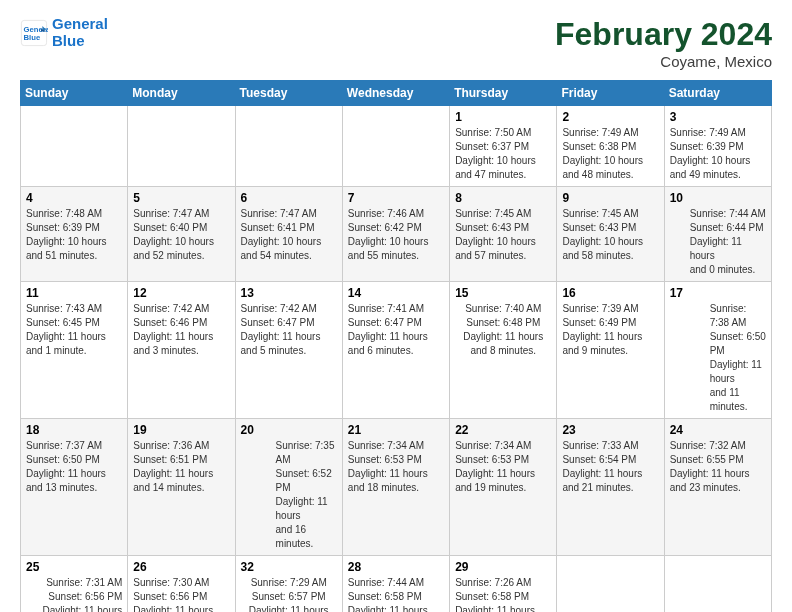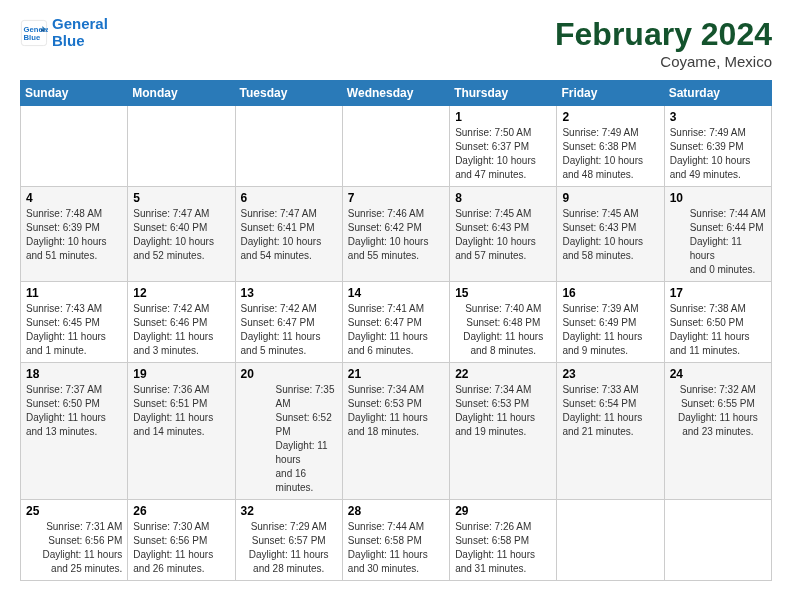--- a/index.html
+++ b/index.html
@@ -238,21 +238,21 @@
           </td>
           <td>
             <span class="day-number">16</span>
             <div class="day-info" style="white-space: pre-line;">Sunrise: 7:39 AM
 Sunset: 6:49 PM
 Daylight: 11 hours
 and 9 minutes.</div>
           </td>
           <td>
             <span class="day-number">17</span>
-            <div class="day-info" style="white-space: pre-line;">Sunrise: 7:38 AM
+            <div class="day-info" style="white-space: pre-line; margin-left: 40px;">Sunrise: 7:38 AM
 Sunset: 6:50 PM
 Daylight: 11 hours
 and 11 minutes.</div>
           </td>
         </tr>
         <tr>
           <td>
             <span class="day-number">18</span>
             <div class="day-info" style="white-space: pre-line;">Sunrise: 7:37 AM
 Sunset: 6:50 PM
@@ -289,21 +289,21 @@
           </td>
           <td>
             <span class="day-number">23</span>
             <div class="day-info" style="white-space: pre-line;">Sunrise: 7:33 AM
 Sunset: 6:54 PM
 Daylight: 11 hours
 and 21 minutes.</div>
           </td>
           <td>
             <span class="day-number">24</span>
-            <div class="day-info" style="white-space: pre-line; text-align: center;">Sunrise: 7:32 AM
+            <div class="day-info" style="white-space: pre-line;">Sunrise: 7:32 AM
 Sunset: 6:55 PM
 Daylight: 11 hours
 and 23 minutes.</div>
           </td>
         </tr>
         <tr>
           <td>
             <span class="day-number">25</span>
             <div class="day-info" style="white-space: pre-line; text-align: right;">Sunrise: 7:31 AM
 Sunset: 6:56 PM

